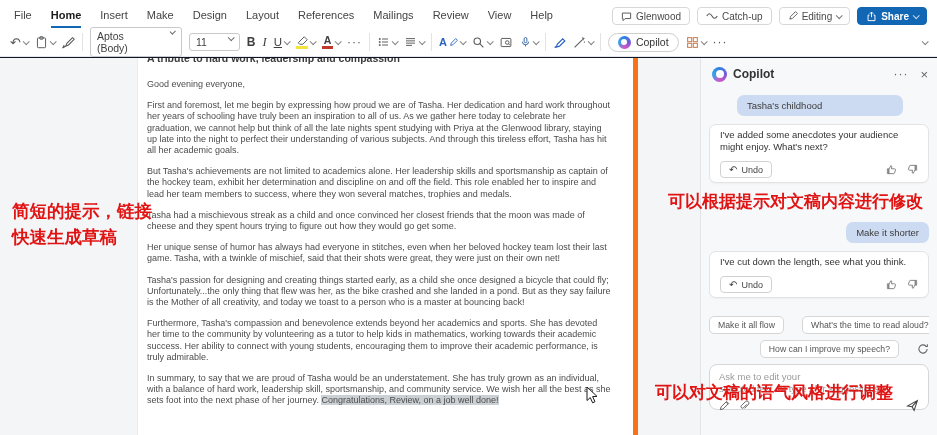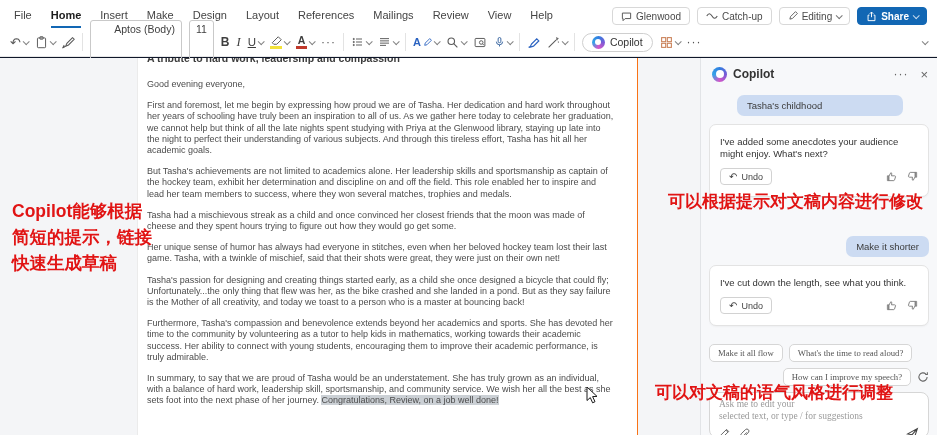--- a/index.html
+++ b/index.html
@@ -14,68 +14,68 @@
   .menu-item.active { color:#1b1b1b; font-weight:700; border-bottom-color:#1267b4; }
   .top-actions { position:absolute; right:10px; top:7px; display:flex; gap:7px; }
   .pill-btn { display:flex; align-items:center; gap:4px; height:18px; padding:0 8px; border:1px solid #d8d8d8; border-radius:4px; background:#fff; font-size:10px; color:#4a4a4a; }
   .pill-btn.share { background:#1267b4; border-color:#1267b4; color:#fff; font-weight:600; }
   .chev { display:inline-block; width:5px; height:5px; border-right:1.2px solid currentColor; border-bottom:1.2px solid currentColor; transform:rotate(45deg) translateY(-1px); opacity:.75; }
 
   
   .toolbar { position:absolute; top:28px; left:0; right:0; height:29px; background:#fff; border-bottom:1px solid #e7e7e7; display:flex; align-items:center; gap:7px; padding:0 10px; color:#5a5a5a; }
   .tb { display:flex; align-items:center; gap:2px; }
   .tb-sep { width:1px; height:18px; background:#e3e3e3; }
-  .tb-box { display:flex; align-items:flex-end; gap:21px; border:1px solid #c9c9c9; border-radius:3px; padding:2px 6px; font-size:10.5px; color:#3f3f3f;flex-direction:column; }
+  .tb-box { display:flex; align-items:flex-start; gap:21px; border:1px solid #c9c9c9; border-radius:3px; padding:2px 6px; font-size:10.5px; color:#3f3f3f; }
   .tb-b { font-weight:800; font-size:12px; color:#3f3f3f; }
   .tb-i { font-family:"Liberation Serif", serif; font-style:italic; font-size:12.5px; color:#3f3f3f; }
   .tb-u { font-size:11.5px; text-decoration:underline; color:#3f3f3f; }
   .stackbar { display:inline-flex; flex-direction:column; align-items:center; line-height:1; }
   .bar-y { width:12px; height:3px; background:#f3e33b; margin-top:1px; }
   .bar-r { width:11px; height:3px; background:#c0392b; margin-top:1px; }
   .tb-a { font-size:10.5px; font-weight:700; color:#3f3f3f; }
   .tb-more { font-size:12px; letter-spacing:1px; color:#555; }
   .copilot-pill { display:flex; align-items:center; gap:5px; border:1px solid #cfcfcf; border-radius:12px; padding:2px 9px; font-size:10.5px; color:#333; }
   .logo-dot { width:13px; height:13px; border-radius:50%; background:conic-gradient(#2f7fe0,#7a5bd6,#d457c8,#36a3e8,#2f7fe0); position:relative; }
   .logo-dot::after { content:""; position:absolute; inset:3.5px; background:#fff; border-radius:50%; }
   .ribbon-collapse { margin-left:auto; }
 
   
   .main { position:absolute; top:58px; left:0; right:0; bottom:0; background:#f4f5f7; }
-  .page { position:absolute; left:137px; top:0; width:501px; height:377px; background:#fff; border-left:1px solid #ebebeb; border-right:1px solid #f97316; padding:0 22px 0 9px; overflow:hidden; }
+  .page { position:absolute; left:137px; top:0; width:501px; height:377px; background:#fff; border-left:1px solid #ebebeb; border-right:5px solid #f97316; padding:0 22px 0 9px; overflow:hidden; }
   .doc-title { margin-top:-6px; font-size:10.5px; font-weight:700; color:#3c3c3c; }
   .doc p { font-size:9px; line-height:11.2px; color:#4c4c4c; margin-top:10px; }
   .doc .greeting { margin-top:15px; }
   .hl { background:#cbd0d5; }
   .cursor { position:absolute; left:586px; top:329px; width:13px; height:17px; }
 
   
   .panel { position:absolute; left:700px; right:0; top:0; bottom:0; background:#f7f8fa; border-left:1px solid #e2e4e7; }
   .p-header { position:absolute; top:5px; left:11px; right:9px; height:22px; display:flex; align-items:center; gap:6px; }
   .p-title { font-size:12px; font-weight:700; color:#333; }
   .p-header-right { margin-left:auto; display:flex; align-items:center; gap:12px; color:#666; }
   .p-more { font-size:12px; letter-spacing:1px; }
   .p-close { font-size:13px; }
   .msgs { position:absolute; top:30px; left:8px; right:8px; bottom:0; overflow:hidden; }
   .bubble { background:#ccdbf2; border-radius:7px; padding:5px 10px; font-size:9.5px; color:#3b3b3b; width:fit-content; max-width:180px; }
   .bubble.first { margin-left:28px; margin-top:7px; width:166px; }
   .bubble.right { margin-left:auto; margin-top:39px; }
-  .card { background:#fff; border:1px solid #e3e3e3; border-radius:7px; padding:11px 10px; box-shadow:0 1px 2px rgba(0,0,0,.04); }
+  .card { background:#fff; border:1px solid #e3e3e3; border-radius:7px; padding:4px 10px; box-shadow:0 1px 2px rgba(0,0,0,.04); }
   .card.c1 { margin-top:8px; }
   .card.c2 { margin-top:8px; }
   .card-text { font-size:9.5px; line-height:12px; color:#333; }
   .card-actions { display:flex; align-items:center; margin-top:8px; }
   .undo-btn { display:flex; align-items:center; gap:4px; border:1px solid #d2d2d2; border-radius:4px; padding:2px 8px; font-size:9px; color:#444; background:#fff; }
   .undo-glyph { font-size:10px; }
   .thumbs { margin-left:auto; display:flex; gap:10px; color:#777; }
-  .chips-row { display:flex; gap:6px; margin-top:18px;font-family:Liberation Serif, serif; }
+  .chips-row { display:flex; gap:18px; margin-top:18px; }
   .chips-row.second { margin-top:6px; justify-content:flex-end; align-items:center; }
   .chip { background:#fff; border:1px solid #d6d6d6; border-radius:5px; padding:3px 8px; font-size:8.7px; color:#555; white-space:nowrap; }
   .refresh { color:#666; display:flex; align-items:center; }
   .input-box { margin-top:6px; background:#fff; border:1px solid #d6d6d6; border-radius:8px; padding:6px 9px 5px; height:46px; }
-  .ph { font-size:9.5px; line-height:11.5px; color:#9a9a9a;font-family:Liberation Serif, serif; }
+  .ph { font-size:9.5px; line-height:11.5px; color:#9a9a9a; }
   .input-icons { display:flex; align-items:center; gap:9px; margin-top:5px; color:#555; }
   .send { margin-left:auto; }
 
   
   .ann { position:absolute; color:#e11414; font-weight:700; z-index:50; font-family:"Liberation Sans", sans-serif; }
   .ann-left { left:12px; top:198px; font-size:17.5px; line-height:26px; }
   .ann-mid { left:668px; top:190px; font-size:17px; white-space:nowrap; }
   .ann-bottom { left:655px; top:381px; font-size:17px; white-space:nowrap; }
 
   svg { display:block; }
@@ -382,20 +382,19 @@
                 </svg>
               </span>
           </div>
         </div>
 
       </div>
     </div>
   </div>
 
   <div class="ann ann-left">
-    <div>Copilot能够根据</div>
     <div>简短的提示，链接</div>
     <div>快速生成草稿</div>
   </div>
   <div class="ann ann-mid">可以根据提示对文稿内容进行修改</div>
   <div class="ann ann-bottom">可以对文稿的语气风格进行调整</div>
 
 </div>
 
 </body></html>

